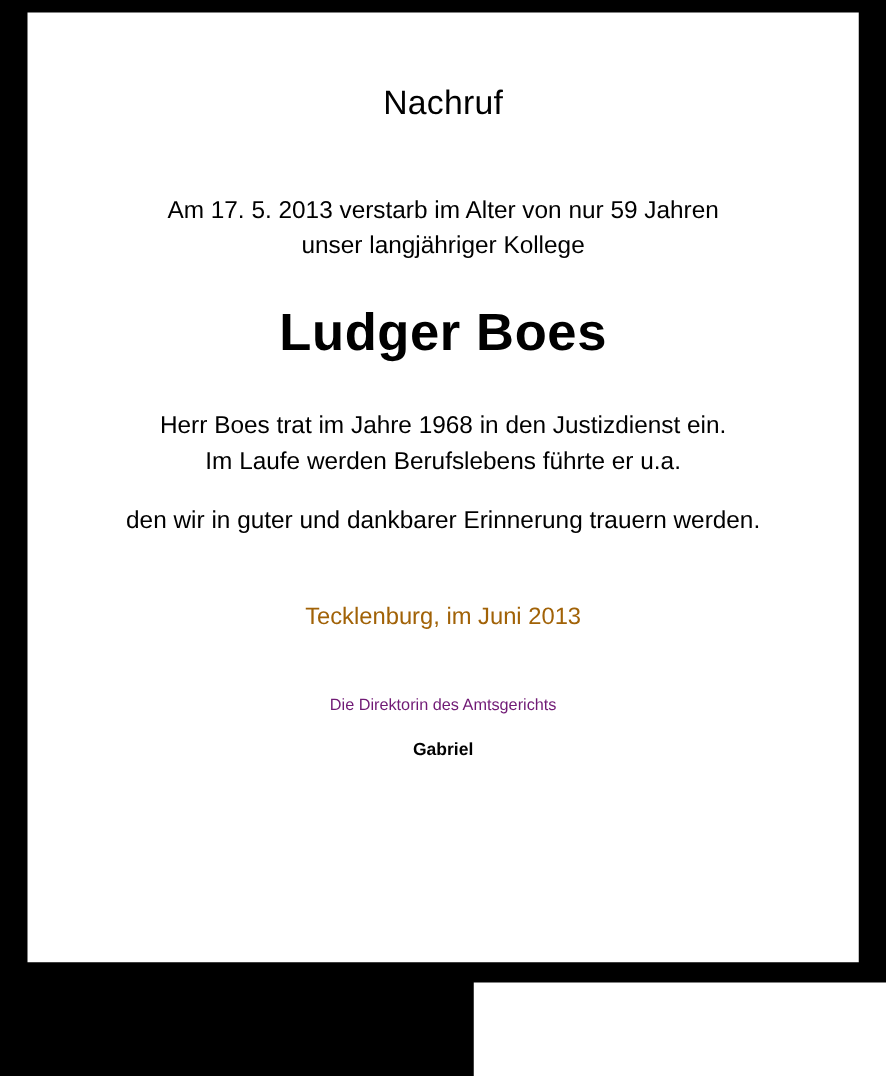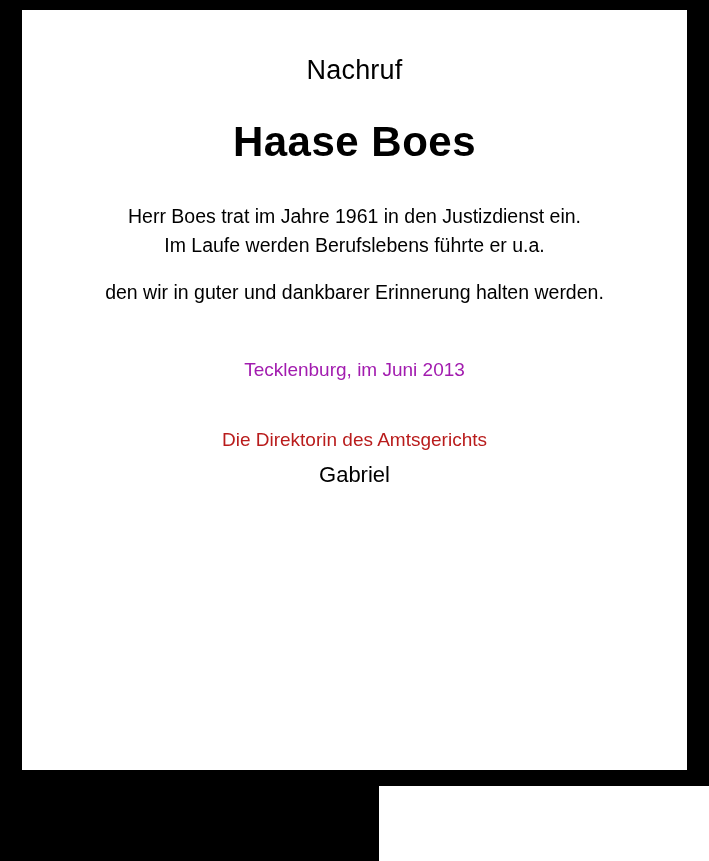--- a/index.html
+++ b/index.html
@@ -26,20 +26,21 @@
   }
 
   .inner {
     width: 100%;
     height: 100%;
     display: flex;
     flex-direction: column;
     align-items: center;
     box-sizing: border-box;
     padding-top: 44px;
+    margin-top: 12px;
   }
 
   .heading {
     font-size: 27px;
     color: #000000;
     letter-spacing: 0.2px;
     line-height: 1.2;
   }
 
   .intro {
@@ -71,44 +72,44 @@
     text-align: center;
     font-size: 19.5px;
     line-height: 28.5px;
     color: #000000;
   }
 
   .place-date {
     margin-top: 52px;
     text-align: right;
     font-size: 19px;
-    color: #a21caf;
+    color: #a16207;
   }
 
   .signatures {
     margin-top: 46px;
     width: 100%;
     display: flex;
     justify-content: center;
     gap: 60px;
     box-sizing: border-box;
     padding: 0 34px;
   }
 
   .sig-block {
     text-align: center;
   }
   .sig-role {
-    font-size: 19px;
-    color: #b91c1c;
+    font-size: 13px;
+    color: #701a75;
     line-height: 26px;
   }
   .sig-name {
-    font-size: 22px;
-    font-weight: normal;
+    font-size: 14px;
+    font-weight: bold;
     color: #000000;
     margin-top: 9px;
     line-height: 26px;
   }
 
   .bottom-black-left {
     position: absolute;
     left: 0;
     top: 786px;
     width: 379px;
@@ -133,30 +134,34 @@
   }
 </style>
 </head>
 <body>
 
 <div class="obituary-card">
   <div class="inner">
 
     <div class="heading">Nachruf</div>
 
+    <div class="intro">
+      <div>Am 17. 5. 2013 verstarb im Alter von nur 59 Jahren</div>
+      <div>unser langjähriger Kollege</div>
+    </div>
 
-    <div class="name">Haase Boes</div>
+    <div class="name">Ludger Boes</div>
 
     <div class="body-text">
-      <div>Herr Boes trat im Jahre 1961 in den Justizdienst ein.</div>
+      <div>Herr Boes trat im Jahre 1968 in den Justizdienst ein.</div>
       <div>Im Laufe werden Berufslebens führte er u.a.</div>
     </div>
 
     <div class="body-text-2">
-      <div>den wir in guter und dankbarer Erinnerung halten werden.</div>
+      <div>den wir in guter und dankbarer Erinnerung trauern werden.</div>
     </div>
 
     <div class="place-date">Tecklenburg, im Juni 2013</div>
 
     <div class="signatures">
       <div class="sig-block">
         <div class="sig-role">Die Direktorin des Amtsgerichts</div>
         <div class="sig-name">Gabriel</div>
       </div>
     </div>

